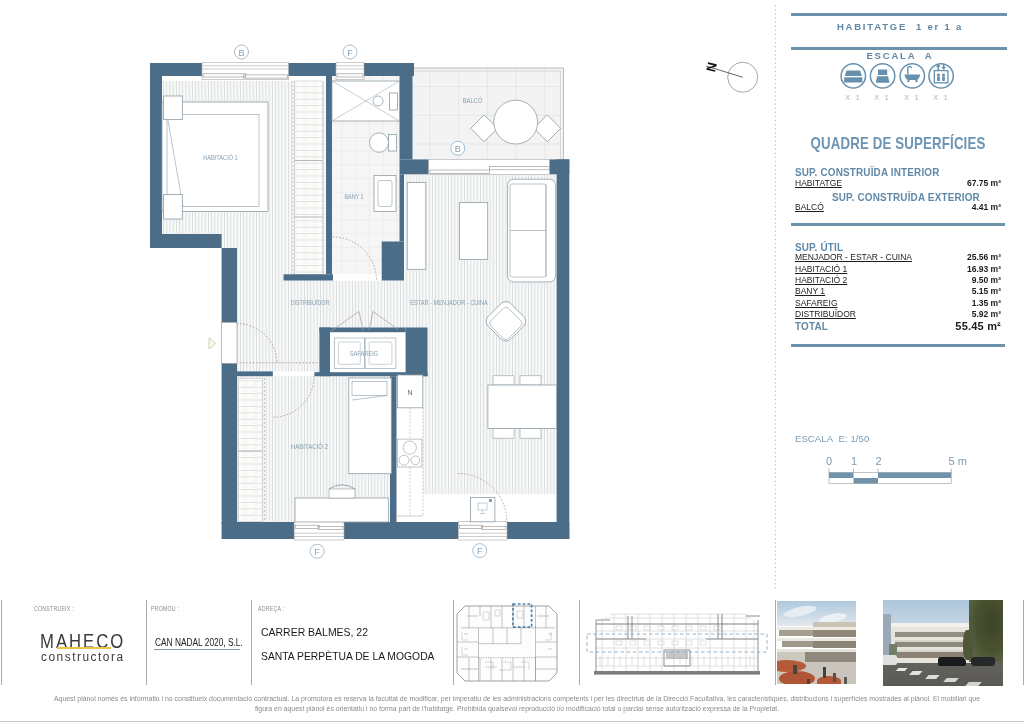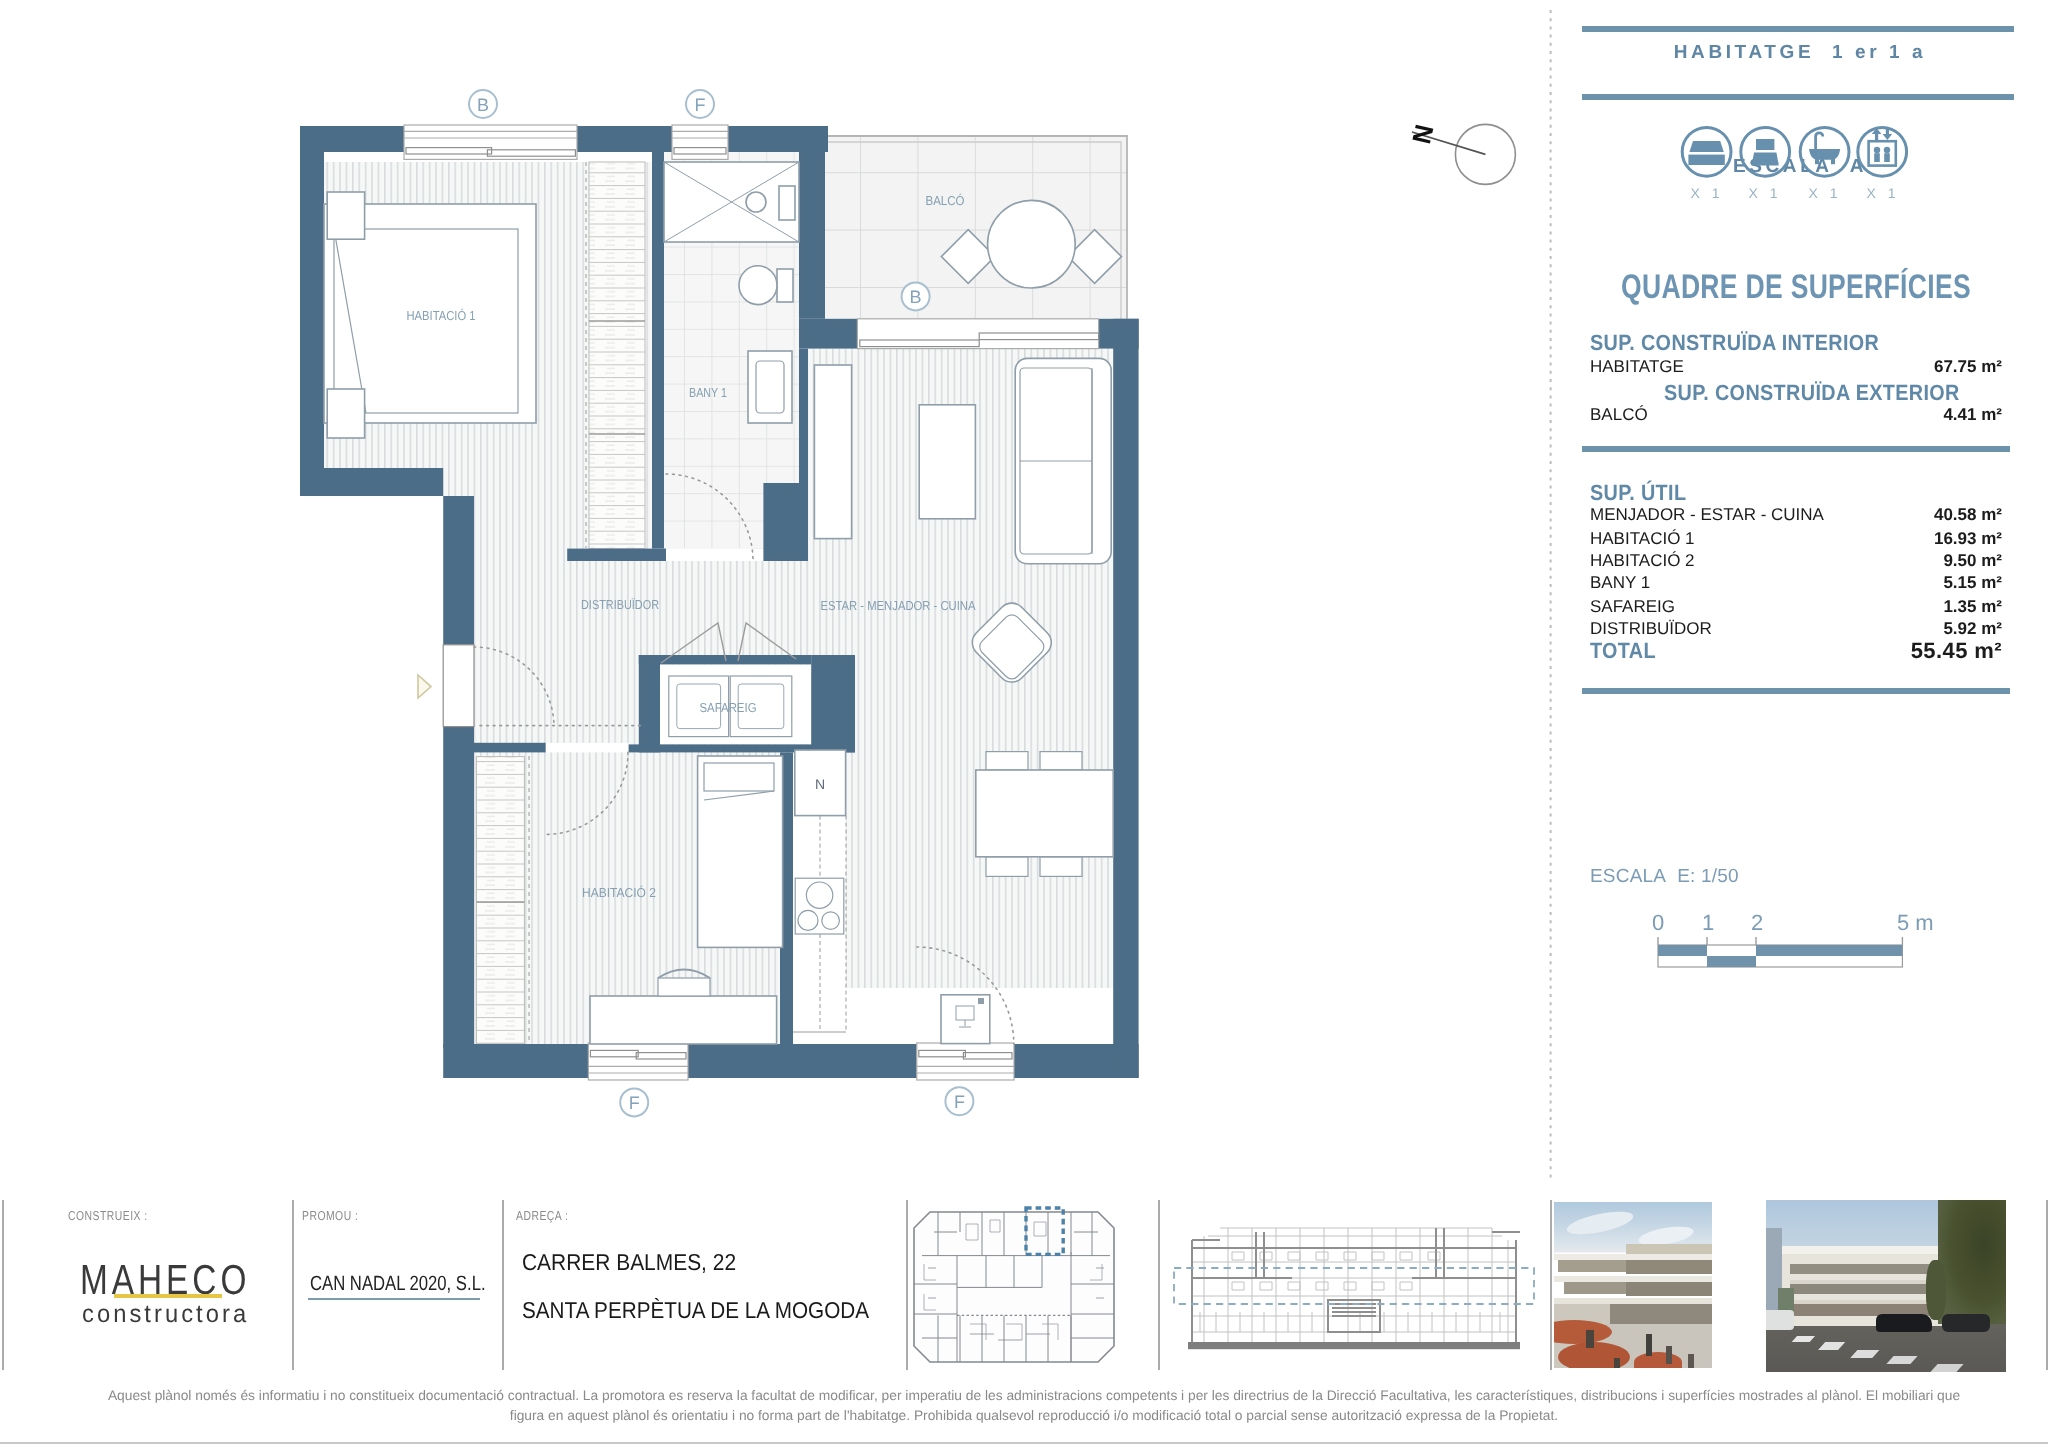--- a/index.html
+++ b/index.html
@@ -8,21 +8,21 @@
   .abs{position:absolute;}
   
   .rule{position:absolute;background:#6d92ac;height:2.6px;}
   .ptitle{position:absolute;left:792px;width:216px;text-align:center;color:#5f86a4;
           font-weight:bold;font-size:9.5px;letter-spacing:1.8px;}
   .xlab{color:#9ab3c5;font-size:7px;letter-spacing:2px;text-align:center;}
   .quadre{position:absolute;left:778px;width:240px;text-align:center;color:#6d94b2;
           font-weight:bold;font-size:17px;letter-spacing:0.2px;transform:scaleX(0.78);}
   .srow{position:absolute;left:795px;width:206px;font-size:8.5px;color:#1c1c1c;}
   .srow .v{float:right;font-weight:bold;}
-  .srow .lab{display:inline-block;}
+  .srow .lab{display:inline-block;text-decoration:underline;}
   .bhead{position:absolute;left:795px;width:206px;font-size:11px;color:#6089a8;font-weight:bold;
          letter-spacing:0.2px;}
   .bhead .lab{display:inline-block;transform:scaleX(0.9);transform-origin:0 0;}
   
   .flabel{position:absolute;font-size:6.5px;color:#8b8b8b;letter-spacing:0.3px;transform:scaleX(0.8);transform-origin:0 0;}
   .vline{position:absolute;width:1px;background:#ababab;top:600px;height:85px;}
 </style>
 </head>
 <body>
 
@@ -233,21 +233,21 @@
 
 <circle cx="742.7" cy="77.2" r="15" fill="#ffffff" stroke="#8f8f8f" stroke-width="0.8"></circle>
 <path d="M 742.7 77.2 L 706 66" stroke="#555555" stroke-width="0.9" fill="none"></path>
 <text x="711" y="71" font-size="13" font-weight="bold" fill="#111111" text-anchor="middle" transform="rotate(103 711 67)">N</text>
 
 <path d="M 775.3 5 V 591" stroke="#bcbcbc" stroke-width="1" stroke-dasharray="1.5 2.6" fill="none"></path>
 </svg>
 
 <div class="rule" style="left:791px;top:13.2px;width:216px;"></div>
 <div class="ptitle" style="top:21.3px;">HABITATGE&nbsp; 1 er 1 a</div>
-<div class="ptitle" style="top:50px;margin-top:28px;">ESCALA&nbsp; A</div>
+<div class="ptitle" style="top:50px;">ESCALA&nbsp; A</div>
 <div class="rule" style="left:791px;top:47.4px;width:216px;"></div>
 
 <svg class="abs" style="left:836px;top:58px" width="125" height="50" viewBox="0 0 125 50">
 <g stroke="#6690ae" stroke-width="1.5" fill="none">
   <circle cx="17.3" cy="17.9" r="12.2"></circle>
   <circle cx="46.6" cy="17.9" r="12.2"></circle>
   <circle cx="76.3" cy="17.9" r="12.2"></circle>
   <circle cx="105.1" cy="17.9" r="12.2"></circle>
 </g>
 <g fill="#6690ae">
@@ -279,21 +279,21 @@
 
 <div class="quadre" style="top:134px;">QUADRE DE SUPERFÍCIES</div>
 
 <div class="bhead" style="top:166.2px;"><span class="lab">SUP. CONSTRUÏDA INTERIOR</span></div>
 <div class="srow" style="top:177.6px;"><span class="lab">HABITATGE</span><span class="v">67.75 m²</span></div>
 <div class="bhead" style="top:190.9px;padding-left:37px;"><span class="lab">SUP. CONSTRUÏDA EXTERIOR</span></div>
 <div class="srow" style="top:202.3px;"><span class="lab">BALCÓ</span><span class="v">4.41 m²</span></div>
 <div class="rule" style="left:791px;top:223.4px;width:214px;"></div>
 
 <div class="bhead" style="top:240.5px;"><span class="lab">SUP. ÚTIL</span></div>
-<div class="srow" style="top:252.3px;"><span class="lab">MENJADOR - ESTAR - CUINA</span><span class="v">40.58 m²</span></div>
+<div class="srow" style="top:252.3px;"><span class="lab">MENJADOR - ESTAR - CUINA</span><span class="v">25.56 m²</span></div>
 <div class="srow" style="top:263.6px;"><span class="lab">HABITACIÓ 1</span><span class="v">16.93 m²</span></div>
 <div class="srow" style="top:274.9px;"><span class="lab">HABITACIÓ 2</span><span class="v">9.50 m²</span></div>
 <div class="srow" style="top:286.2px;"><span class="lab">BANY 1</span><span class="v">5.15 m²</span></div>
 <div class="srow" style="top:297.5px;"><span class="lab">SAFAREIG</span><span class="v">1.35 m²</span></div>
 <div class="srow" style="top:308.8px;"><span class="lab">DISTRIBUÏDOR</span><span class="v">5.92 m²</span></div>
 <div class="bhead" style="top:319.8px;"><span class="lab">TOTAL</span><span style="float:right;color:#1c1c1c;">55.45 m²</span></div>
 <div class="rule" style="left:791px;top:344px;width:214px;"></div>
 
 <div class="abs" style="left:795px;top:432.8px;font-size:9.5px;color:#7b9cb4;letter-spacing:0.1px;">ESCALA&nbsp; E: 1/50</div>
 

